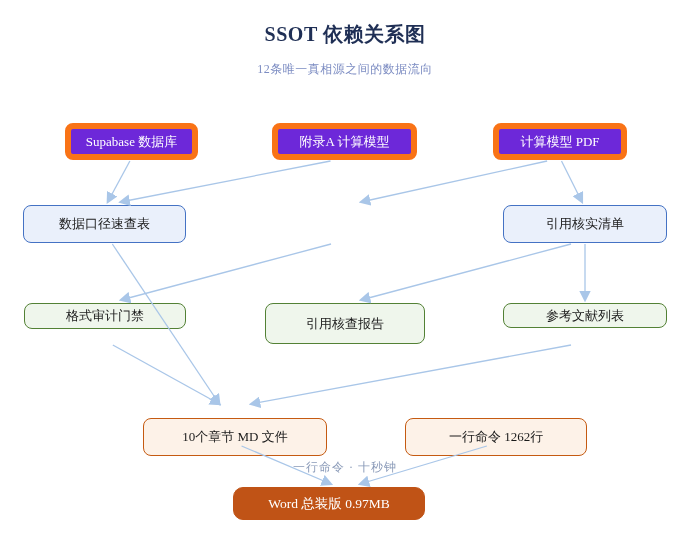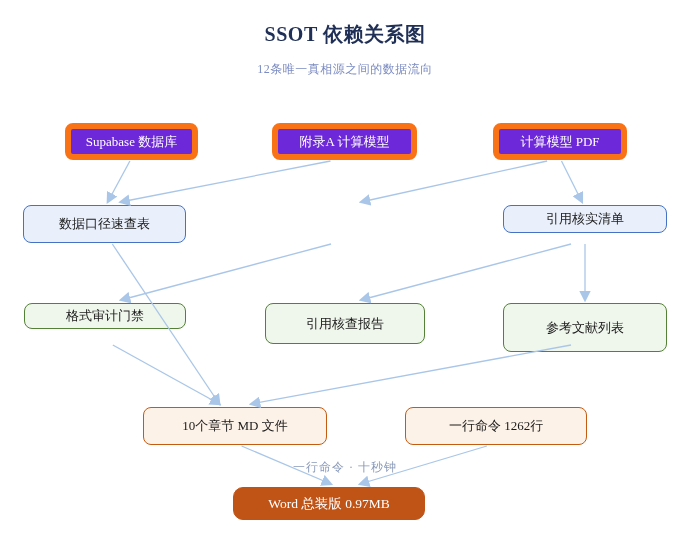--- a/index.html
+++ b/index.html
@@ -18,45 +18,45 @@
   .edges{position:absolute;left:0;top:0;pointer-events:none;z-index:5;}
   .edge-line{stroke:#A9C6E8;stroke-width:1.3;fill:none;}
   .node{
     position:absolute;display:flex;align-items:center;justify-content:center;
     font-size:13px;border-radius:8px;box-sizing:border-box;z-index:2;
     white-space:nowrap;color:#1a1a1a;
   }
   .node.source{background:#6d28d9;border:6px solid #f97316;color:#ffffff;}
   .node.doc{background:#EAF0FB;border:1.6px solid #4472C4;}
   .node.check{background:#EFF6EC;border:1.6px solid #538135;}
-  .node.build{background:#FDF2E8;border:1.6px solid #C55A11;}
+  .node.build{background:#FDF2E8;border:1.6px solid #C55A11;margin-top:11px;}
   .node.final{background:#C05316;border:1px solid #C05316;color:#ffffff;border-radius:10px;font-size:13.5px;}
   .annotation{
     position:absolute;top:459px;left:0;width:100%;text-align:center;
     font-size:12px;color:#8A9AB8;z-index:3;letter-spacing:1px;
   }
 </style>
 </head>
 <body>
 
 <div class="canvas">
 
   <div class="title">SSOT 依赖关系图</div>
   <div class="subtitle">12条唯一真相源之间的数据流向</div>
 
   <div class="node source" style="left:65px;top:123px;width:133px;height:37px">Supabase 数据库</div>
   <div class="node source" style="left:272px;top:123px;width:145px;height:37px">附录A 计算模型</div>
   <div class="node source" style="left:493px;top:123px;width:134px;height:37px">计算模型 PDF</div>
 
   <div class="node doc" style="left:23px;top:205px;width:163px;height:38px">数据口径速查表</div>
-  <div class="node doc" style="left:503px;top:205px;width:164px;height:28px">引用核实清单</div>
+  <div class="node doc" style="left:503px;top:205px;width:164px;height:38px">引用核实清单</div>
 
   <div class="node check" style="left:24px;top:303px;width:162px;height:26px">格式审计门禁</div>
   <div class="node check" style="left:265px;top:303px;width:160px;height:41px">引用核查报告</div>
-  <div class="node check" style="left:503px;top:303px;width:164px;height:49px">参考文献列表</div>
+  <div class="node check" style="left:503px;top:303px;width:164px;height:25px">参考文献列表</div>
 
   <div class="node build" style="left:143px;top:407px;width:184px;height:38px">10个章节 MD 文件</div>
   <div class="node build" style="left:405px;top:407px;width:182px;height:38px">一行命令 1262行</div>
 
   <div class="node final" style="left:233px;top:487px;width:192px;height:33px">Word 总装版 0.97MB</div>
 
   <div class="annotation">一行命令 · 十秒钟</div>
 
   <svg id="edge-layer" class="edges" width="690" height="546">
     <defs>

